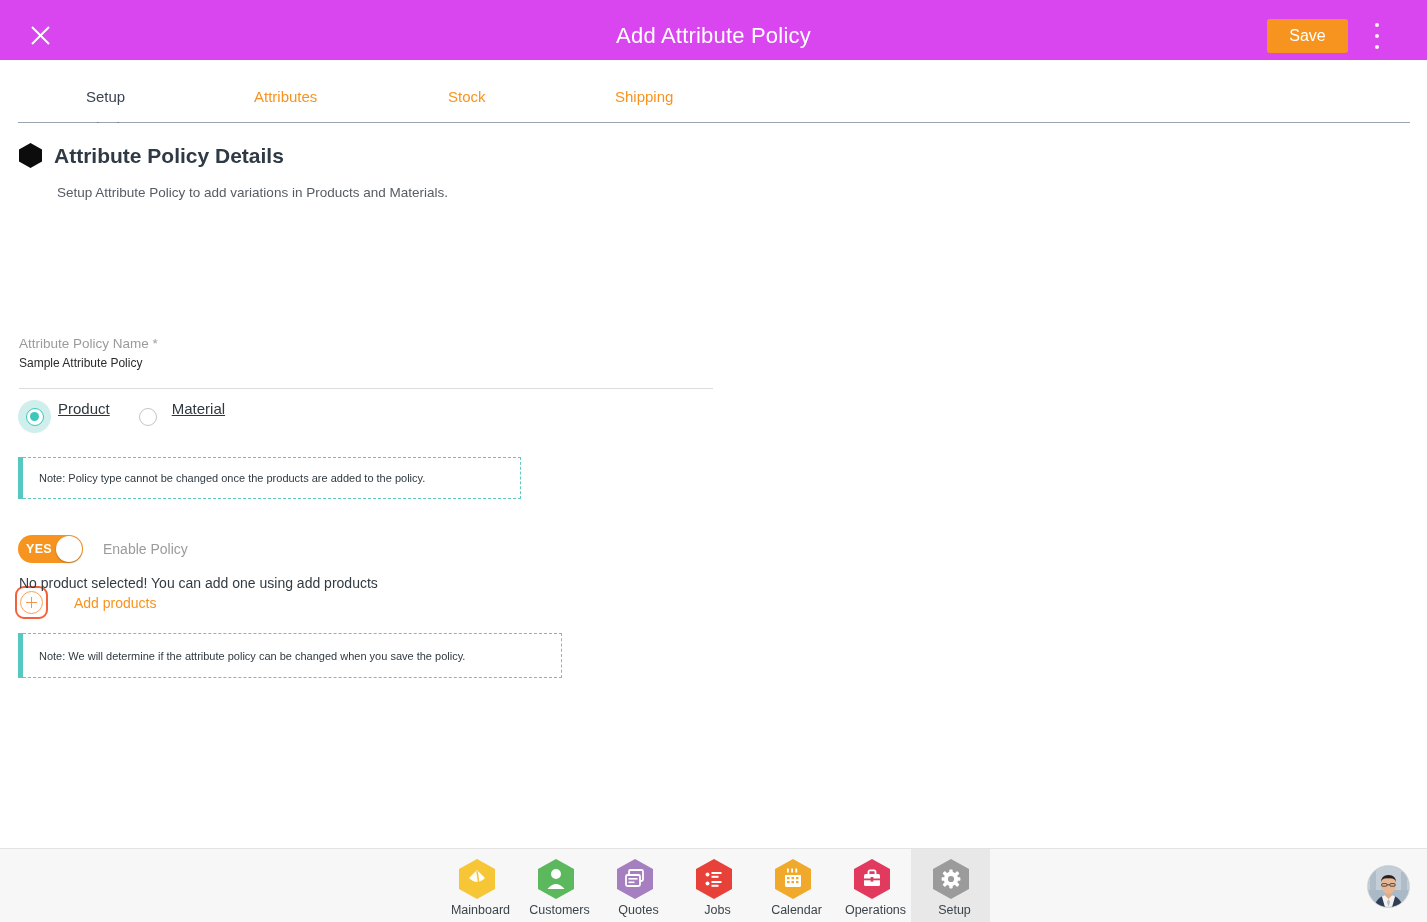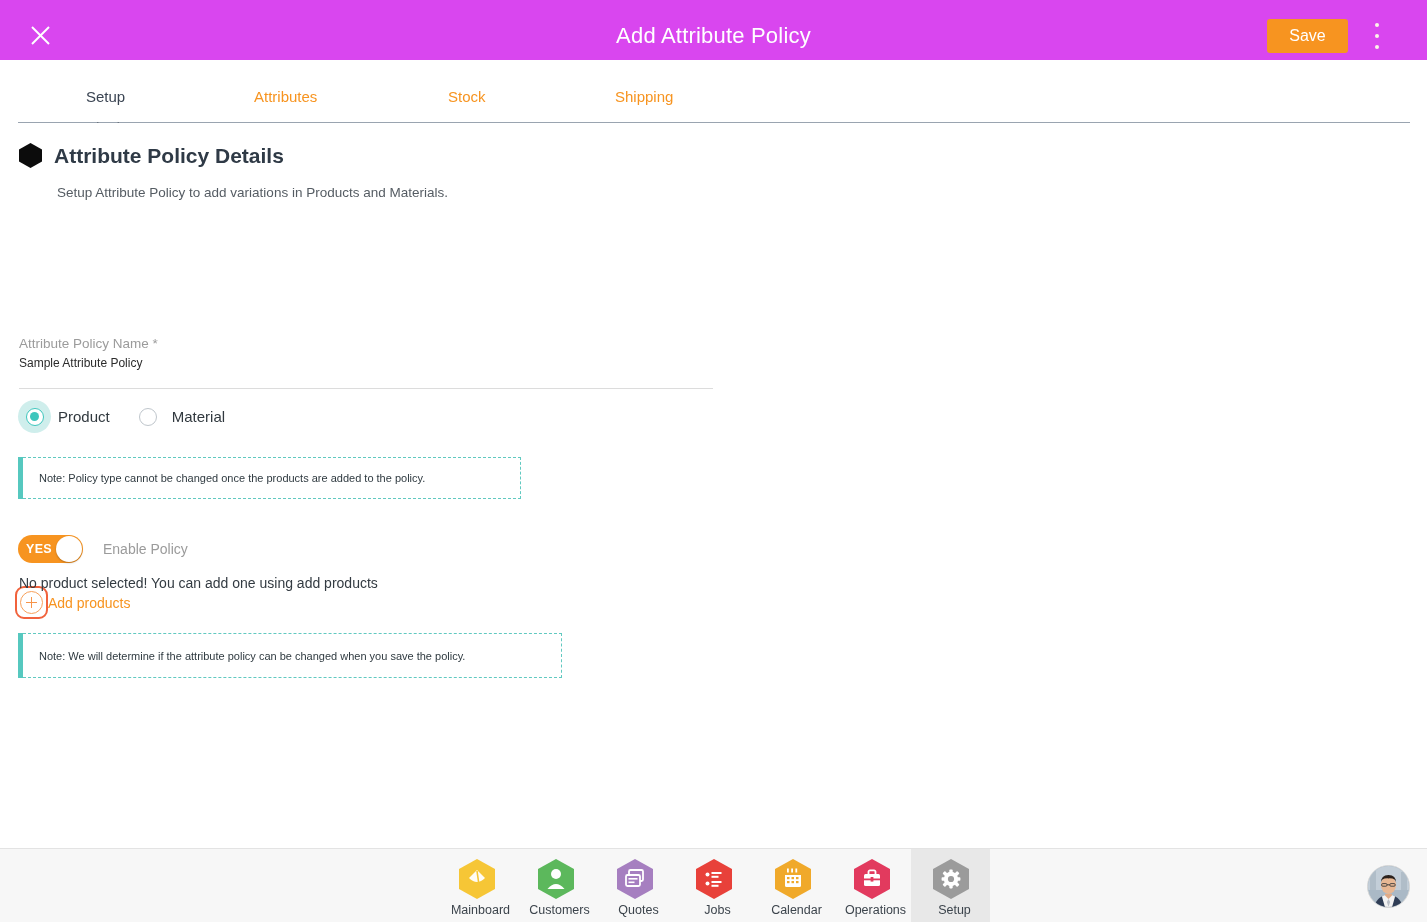--- a/index.html
+++ b/index.html
@@ -172,23 +172,24 @@
 
   
   .radio-row {
     position: absolute;
     left: 18px; top: 277px;
     display: flex;
     align-items: center;
   }
   .radio-wrap {
     display: flex;
-    align-items: center;
+    align-items: flex-start;
     cursor: pointer;
     margin-right: 22px;
+    text-decoration: underline;
   }
   .radio-halo {
     width: 33px; height: 33px;
     border-radius: 50%;
     display: flex;
     align-items: center;
     justify-content: center;
     background: transparent;
   }
   .radio-wrap.selected .radio-halo {
@@ -319,21 +320,21 @@
   .add-circle::before, .add-circle::after {
     content: "";
     position: absolute;
     background: #f7944a;
   }
   .add-circle::before { width: 11px; height: 1.5px; }
   .add-circle::after  { width: 1.5px; height: 11px; }
   .add-label {
     font-size: 14px;
     color: #f79420;
-    margin-left: 0;
+    margin-left: 26px;
     cursor: pointer;
   }
 
   .empty-msg {
     position: absolute;
     left: 19px; top: 452px;
     font-size: 14px;
     color: #333b42;
   }
 

